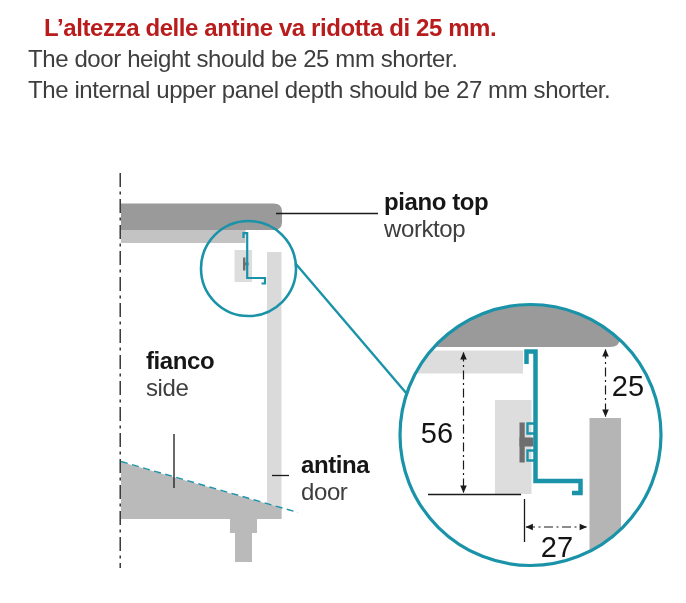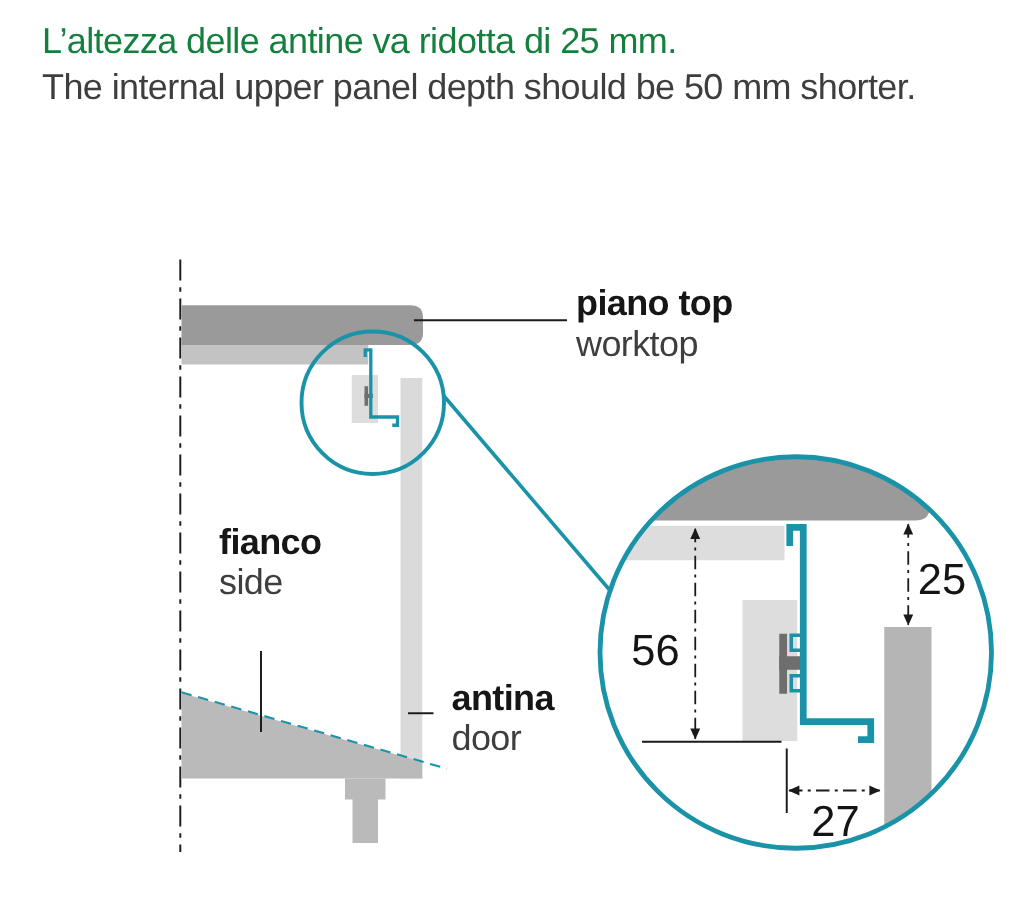--- a/index.html
+++ b/index.html
@@ -1,37 +1,38 @@
 <!DOCTYPE html>
 <html><head>
 <meta charset="utf-8">
 <style>
   html,body{margin:0;padding:0;background:#fff;}
   .page{
     position:relative;width:686px;height:603px;background:#ffffff;
     font-family:"Liberation Sans",sans-serif;overflow:hidden;
   }
   .header{position:absolute;left:28px;top:12px;line-height:31px;white-space:nowrap;}
-  .h-it{font-size:24px;font-weight:normal;color:#15803d;letter-spacing:-0.4px;}
+  .h-it{font-size:24px;font-weight:bold;color:#b91c1c;letter-spacing:-0.4px;margin-left:16px;}
   .h-en{font-size:24px;font-weight:normal;color:#3e3e3e;letter-spacing:-0.4px;}
   svg{position:absolute;left:0;top:0;font-family:"Liberation Sans",sans-serif;}
   .lbl-it{font-size:24px;font-weight:bold;fill:#161616;letter-spacing:-0.4px;}
   .lbl-en{font-size:24px;font-weight:normal;fill:#3e3e3e;letter-spacing:-0.4px;}
   .dim-num{font-size:29px;font-weight:normal;fill:#141414;}
   .dimline{stroke:#1a1a1a;stroke-width:1.2;stroke-dasharray:9 3.5 2 3.5;fill:none;}
   .extline{stroke:#1a1a1a;stroke-width:1.3;fill:none;}
 </style>
 </head>
 <body>
 
 <div class="page">
 
   <div class="header">
     <div class="h-it">L’altezza delle antine va ridotta di 25 mm.</div>
-    <div class="h-en">The internal upper panel depth should be 50 mm shorter.</div>
+    <div class="h-en">The door height should be 25 mm shorter.</div>
+    <div class="h-en">The internal upper panel depth should be 27 mm shorter.</div>
   </div>
 
   <svg width="686" height="603" viewBox="0 0 686 603">
     <defs>
       <marker id="arrow" viewBox="0 0 10 10" refX="9.2" refY="5" markerWidth="9.5" markerHeight="7.5" orient="auto-start-reverse" markerUnits="userSpaceOnUse">
         <path d="M0,0.6 L9.8,5 L0,9.4 Z" fill="#1a1a1a"></path>
       </marker>
       <clipPath id="bigClip">
           <circle cx="530.5" cy="435" r="130"></circle>
         </clipPath>

